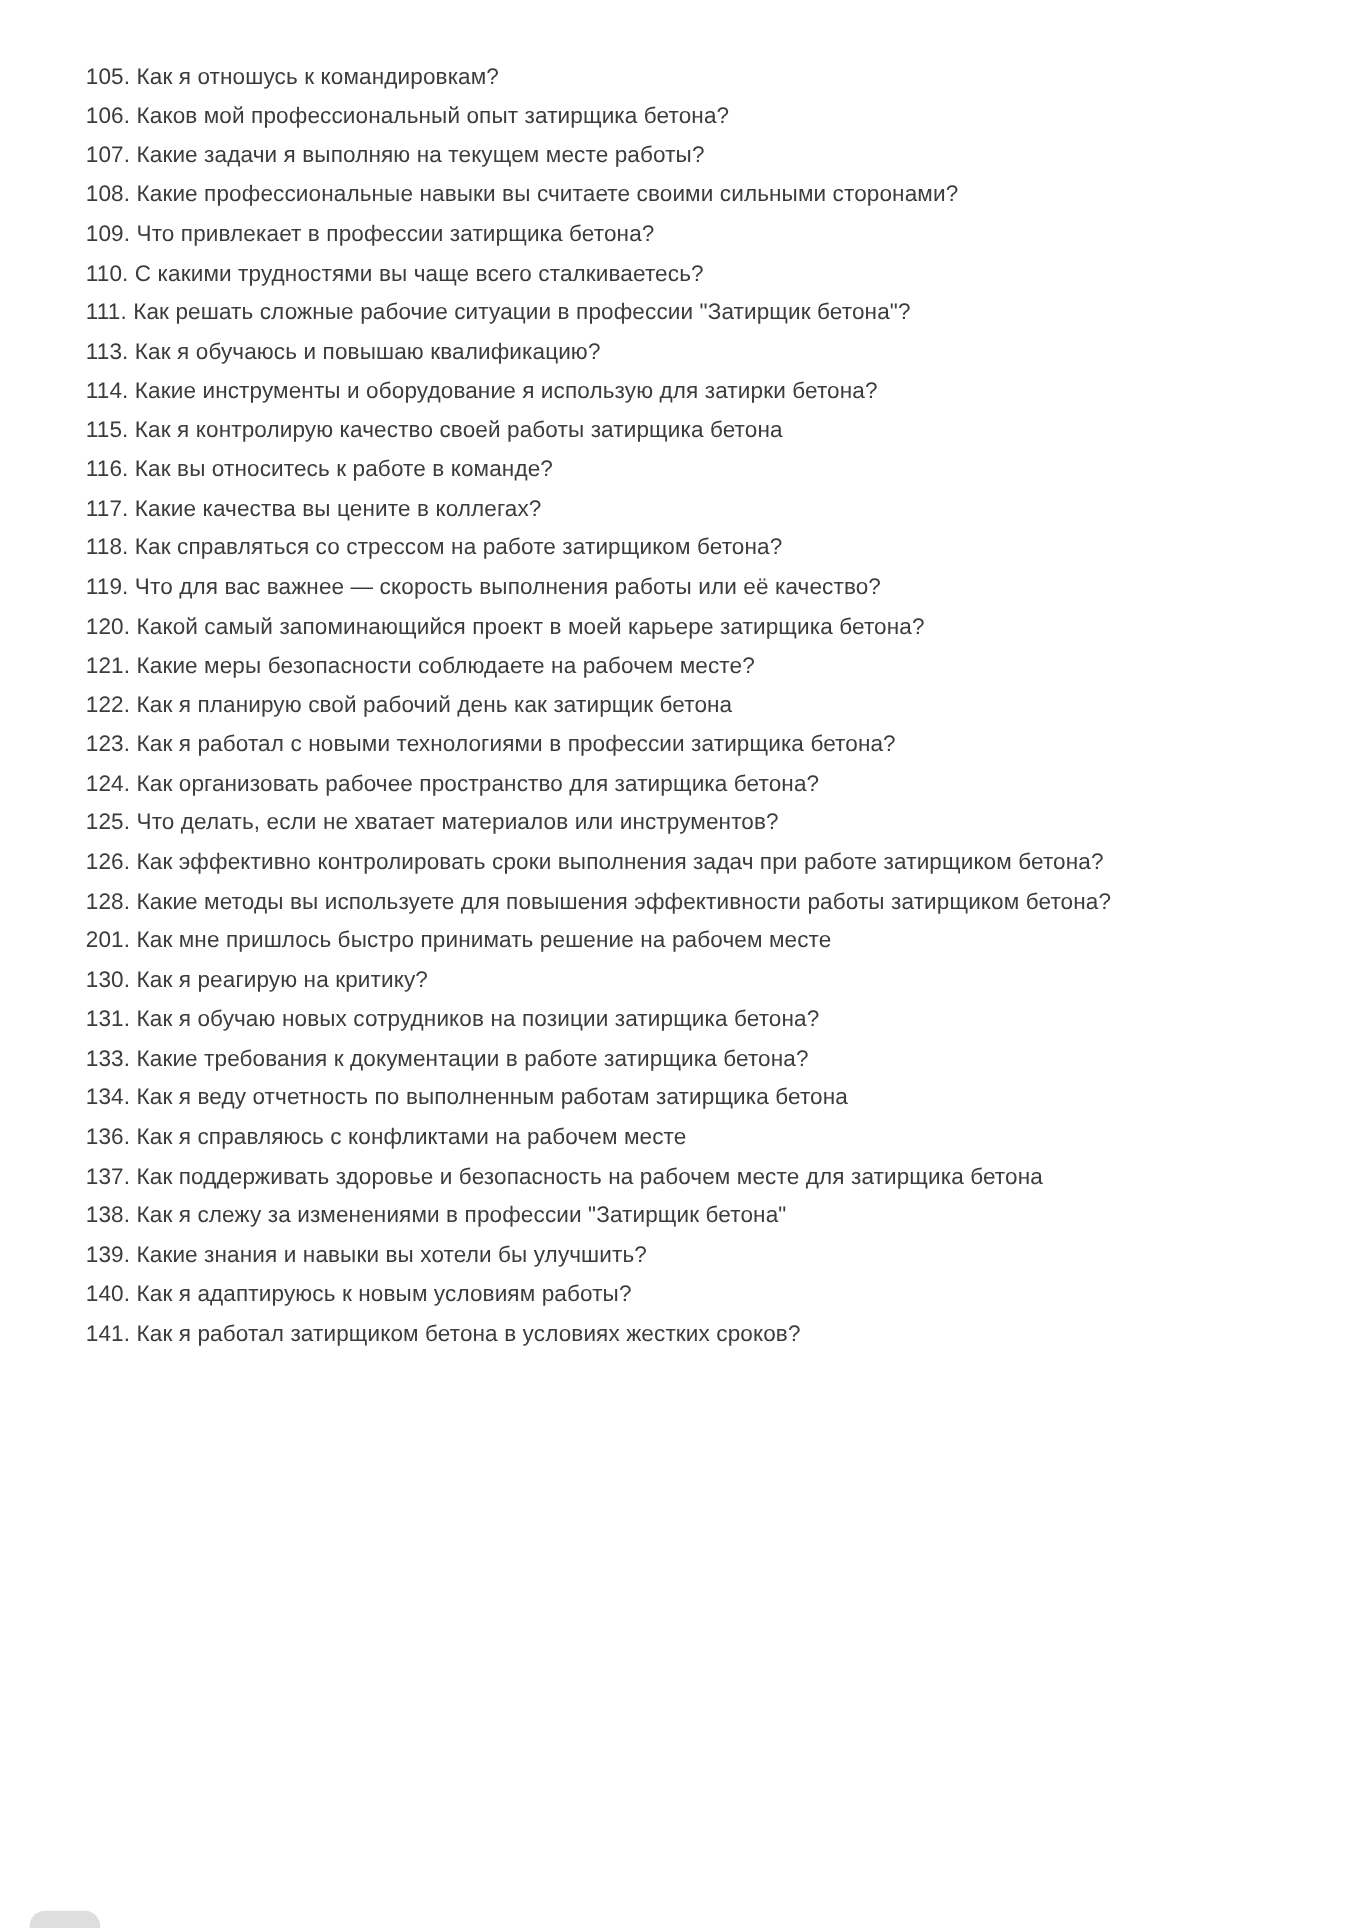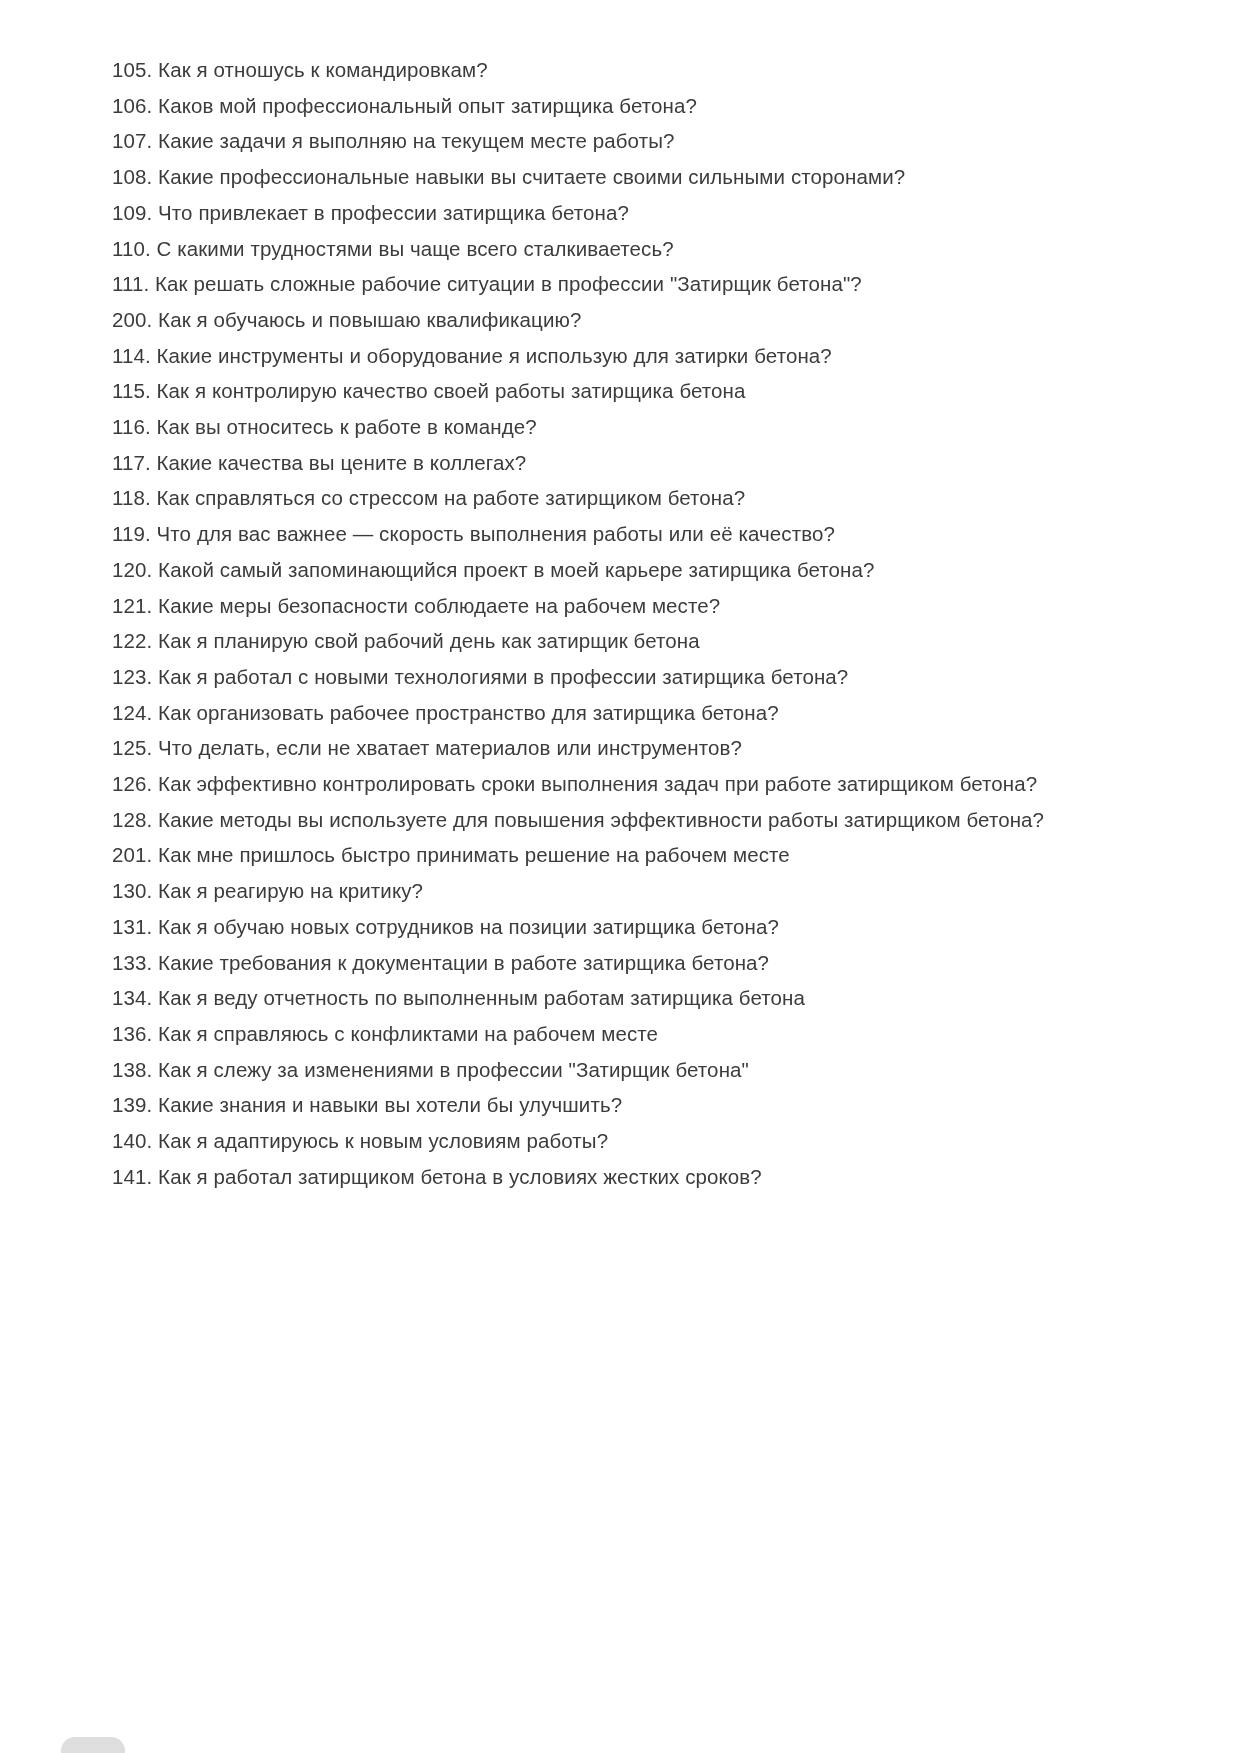--- a/index.html
+++ b/index.html
@@ -11,21 +11,20 @@
   body {
     font-family: "Liberation Sans", "DejaVu Sans", sans-serif;
     color: var(--text-color, #3c3c3c);
     position: relative;
     overflow: hidden;
   }
   .page {
     position: absolute;
     inset: 0;
     background: var(--bg-color, #ffffff);
-    margin-left: 34px;
   }
   .question-list {
     position: absolute;
     left: 78px;
     top: 52px;
     width: 960px;
   }
   .question-item {
     font-size: 20.5px;
     line-height: 35.7px;
@@ -47,40 +46,41 @@
 
 <div class="page">
   <div class="question-list">
       <p class="question-item">105. Как я отношусь к командировкам?</p>
       <p class="question-item">106. Каков мой профессиональный опыт затирщика бетона?</p>
       <p class="question-item">107. Какие задачи я выполняю на текущем месте работы?</p>
       <p class="question-item">108. Какие профессиональные навыки вы считаете своими сильными сторонами?</p>
       <p class="question-item">109. Что привлекает в профессии затирщика бетона?</p>
       <p class="question-item">110. С какими трудностями вы чаще всего сталкиваетесь?</p>
       <p class="question-item">111. Как решать сложные рабочие ситуации в профессии "Затирщик бетона"?</p>
-      <p class="question-item">200. Как я обучаюсь и повышаю квалификацию?</p>
+      <p class="question-item">113. Как я обучаюсь и повышаю квалификацию?</p>
       <p class="question-item">114. Какие инструменты и оборудование я использую для затирки бетона?</p>
       <p class="question-item">115. Как я контролирую качество своей работы затирщика бетона</p>
       <p class="question-item">116. Как вы относитесь к работе в команде?</p>
       <p class="question-item">117. Какие качества вы цените в коллегах?</p>
       <p class="question-item">118. Как справляться со стрессом на работе затирщиком бетона?</p>
       <p class="question-item">119. Что для вас важнее — скорость выполнения работы или её качество?</p>
       <p class="question-item">120. Какой самый запоминающийся проект в моей карьере затирщика бетона?</p>
       <p class="question-item">121. Какие меры безопасности соблюдаете на рабочем месте?</p>
       <p class="question-item">122. Как я планирую свой рабочий день как затирщик бетона</p>
       <p class="question-item">123. Как я работал с новыми технологиями в профессии затирщика бетона?</p>
       <p class="question-item">124. Как организовать рабочее пространство для затирщика бетона?</p>
       <p class="question-item">125. Что делать, если не хватает материалов или инструментов?</p>
       <p class="question-item">126. Как эффективно контролировать сроки выполнения задач при работе затирщиком бетона?</p>
       <p class="question-item">128. Какие методы вы используете для повышения эффективности работы затирщиком бетона?</p>
       <p class="question-item">201. Как мне пришлось быстро принимать решение на рабочем месте</p>
       <p class="question-item">130. Как я реагирую на критику?</p>
       <p class="question-item">131. Как я обучаю новых сотрудников на позиции затирщика бетона?</p>
       <p class="question-item">133. Какие требования к документации в работе затирщика бетона?</p>
       <p class="question-item">134. Как я веду отчетность по выполненным работам затирщика бетона</p>
       <p class="question-item">136. Как я справляюсь с конфликтами на рабочем месте</p>
+      <p class="question-item">137. Как поддерживать здоровье и безопасность на рабочем месте для затирщика бетона</p>
       <p class="question-item">138. Как я слежу за изменениями в профессии "Затирщик бетона"</p>
       <p class="question-item">139. Какие знания и навыки вы хотели бы улучшить?</p>
       <p class="question-item">140. Как я адаптируюсь к новым условиям работы?</p>
       <p class="question-item">141. Как я работал затирщиком бетона в условиях жестких сроков?</p>
     </div>
   <div class="corner-blob"></div>
 </div>
 
 </body></html>

